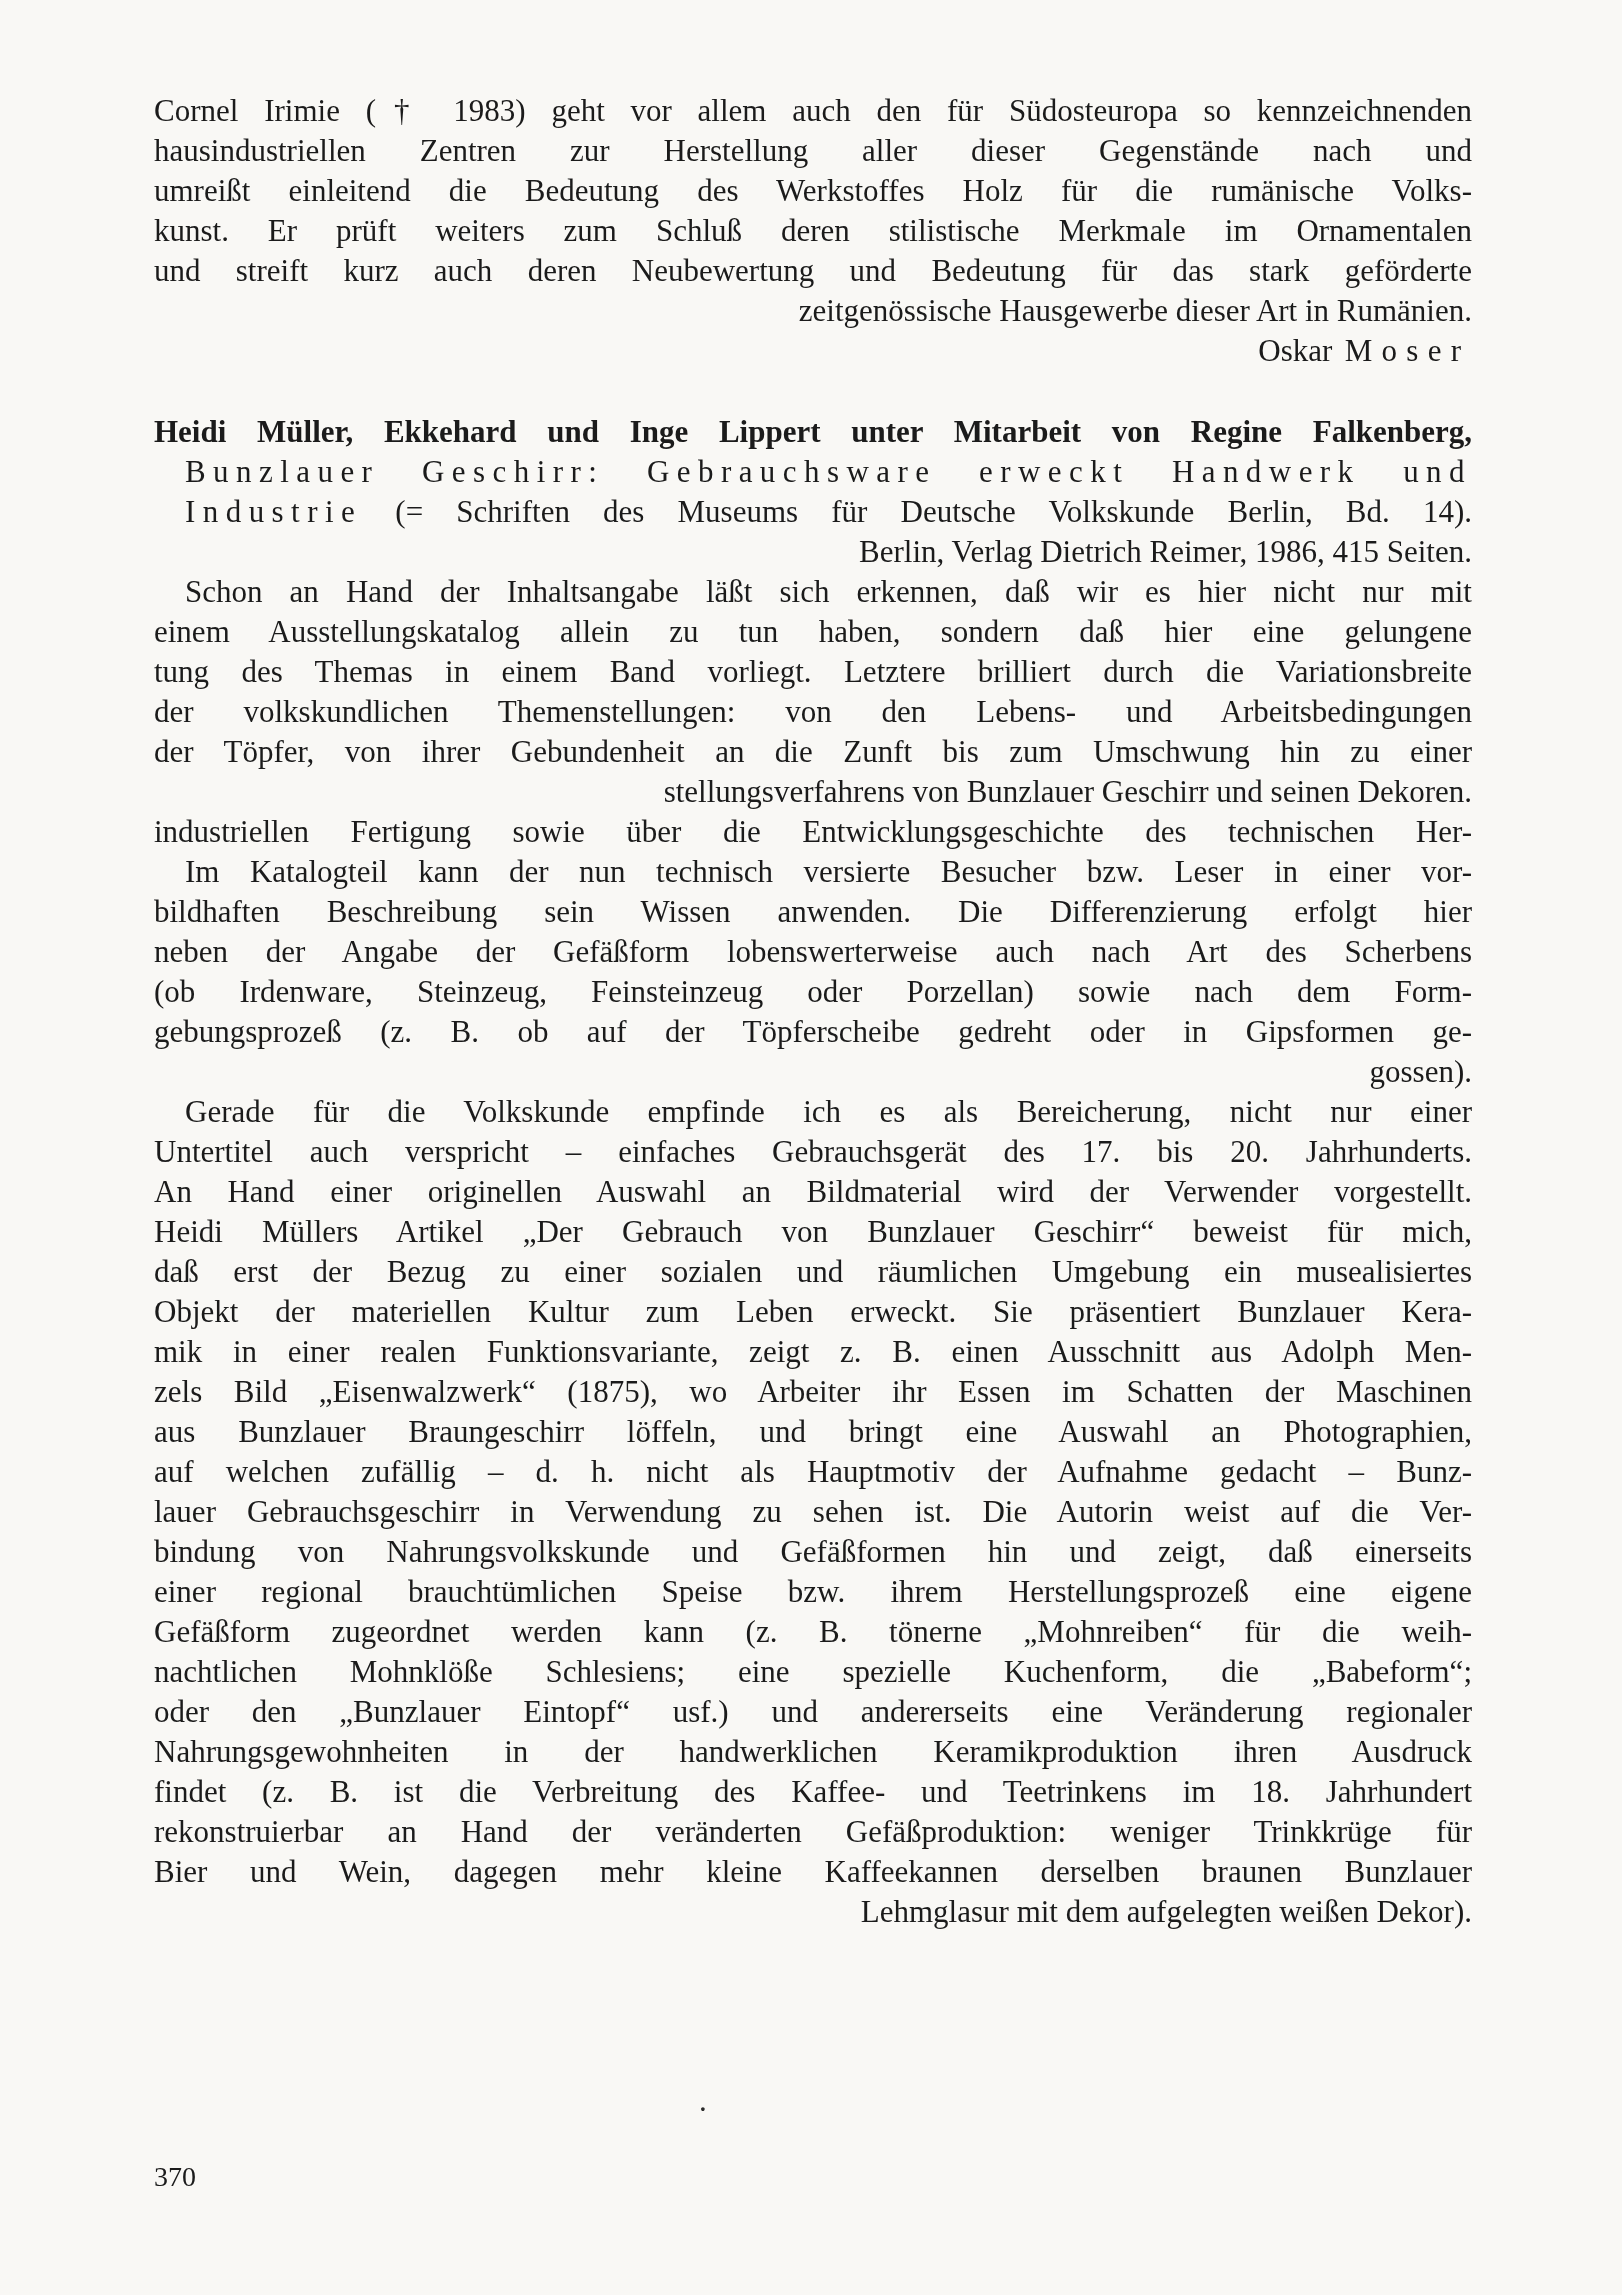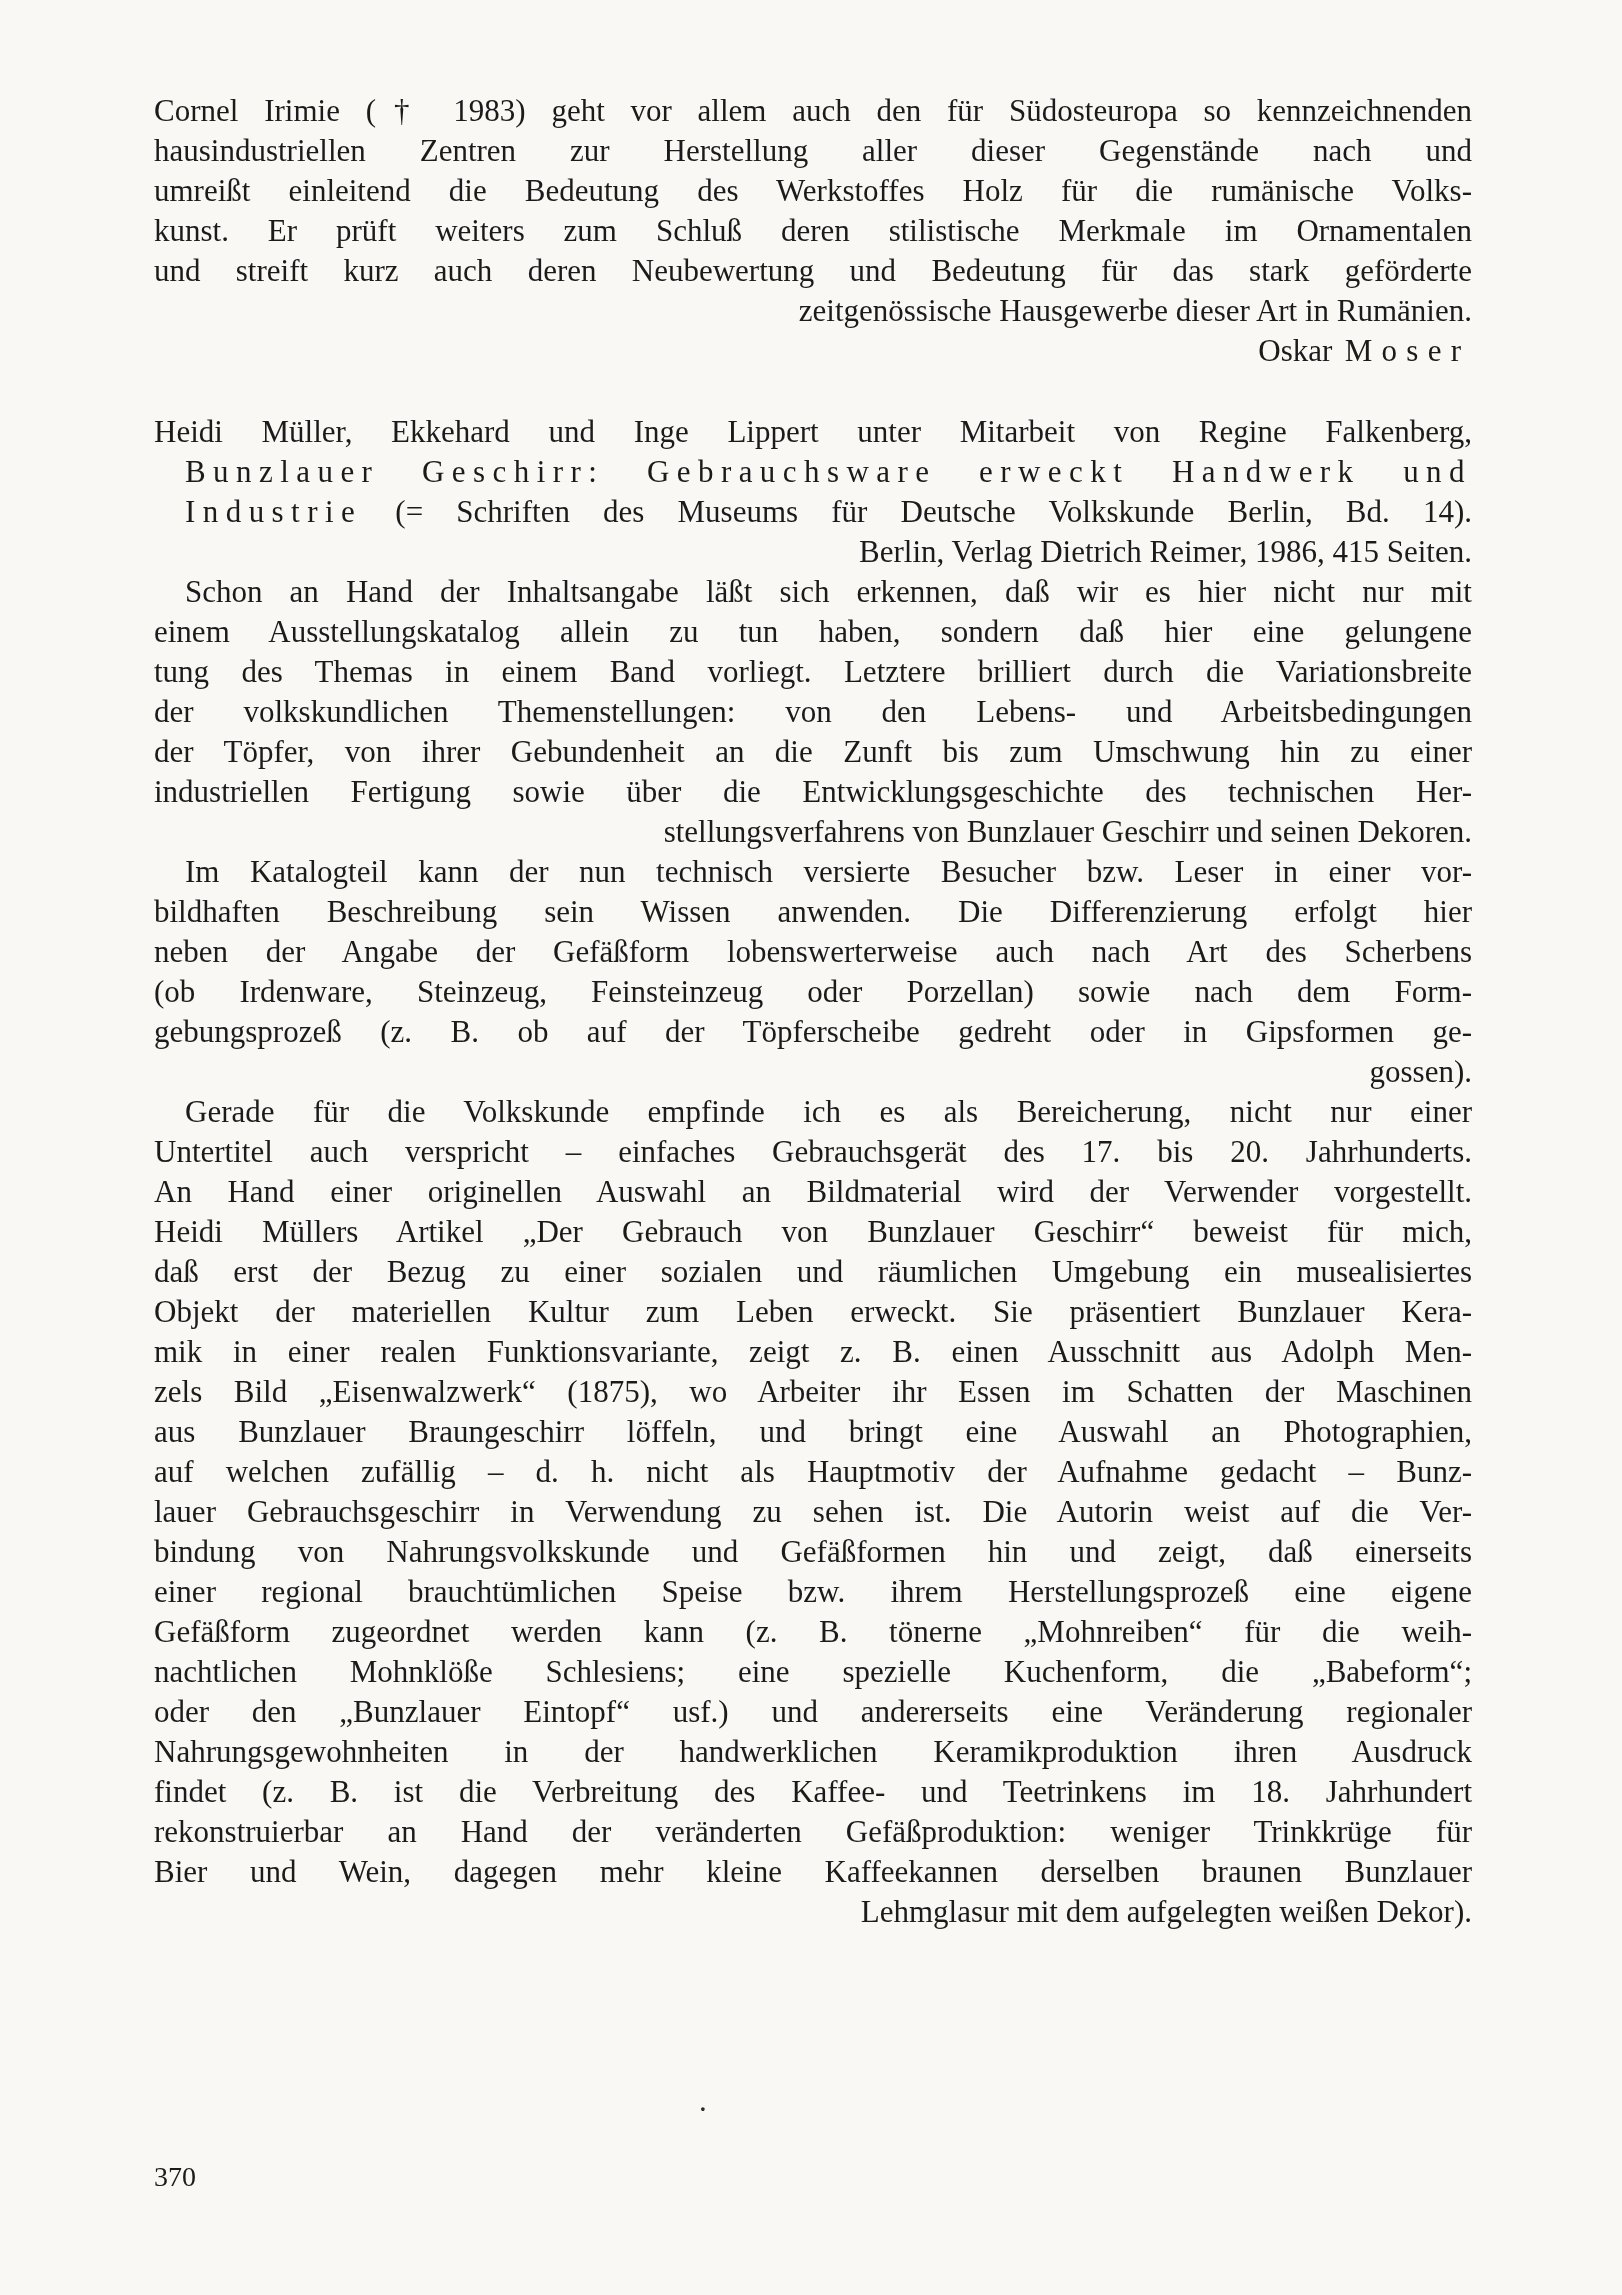--- a/index.html
+++ b/index.html
@@ -21,21 +21,21 @@
     font-size: 31px;
     line-height: 40px;
   }
   .line { text-align: right; }
   .just { text-align: justify; text-align-last: justify; }
   .indent { text-indent: 31px; }
   .hang { padding-left: 31px; }
   .signature { text-align: right; padding-right: 1.6px; }
   .sig-surname { letter-spacing: 0.30em; margin-left: 0.40em; font-family: Liberation Serif, serif; }
   .review { margin-top: 41px; }
-  .bold { font-weight: normal; }
+  .bold { font-weight: bold; }
   .sperr { letter-spacing: 0.24em; }
   .page-number {
     position: absolute;
     left: 154px;
     top: 2159px;
     font-size: 28px;
     line-height: 36px;
   }
   .stray {
     position: absolute;
@@ -68,22 +68,22 @@
       <div class="line just hang sperr">Bunzlauer Geschirr: Gebrauchsware erweckt Handwerk und</div>
       <div class="line just hang"><span class="sperr">Industrie</span> <span>(= Schriften des Museums für Deutsche Volkskunde Berlin, Bd. 14).</span></div>
       <div class="line hang">Berlin, Verlag Dietrich Reimer, 1986, 415 Seiten.</div>
       <div id="review-body">
           <div>
             <div class="line just indent">Schon an Hand der Inhaltsangabe läßt sich erkennen, daß wir es hier nicht nur mit</div>
             <div class="line just">einem Ausstellungskatalog allein zu tun haben, sondern daß hier eine gelungene</div>
             <div class="line just">tung des Themas in einem Band vorliegt. Letztere brilliert durch die Variationsbreite</div>
             <div class="line just">der volkskundlichen Themenstellungen: von den Lebens- und Arbeitsbedingungen</div>
             <div class="line just">der Töpfer, von ihrer Gebundenheit an die Zunft bis zum Umschwung hin zu einer</div>
+            <div class="line">stellungsverfahrens von Bunzlauer Geschirr und seinen Dekoren.</div>
             <div class="line just">industriellen Fertigung sowie über die Entwicklungsgeschichte des technischen Her-</div>
-            <div class="line">stellungsverfahrens von Bunzlauer Geschirr und seinen Dekoren.</div>
           </div>
           <div>
             <div class="line just indent">Im Katalogteil kann der nun technisch versierte Besucher bzw. Leser in einer vor-</div>
             <div class="line just">bildhaften Beschreibung sein Wissen anwenden. Die Differenzierung erfolgt hier</div>
             <div class="line just">neben der Angabe der Gefäßform lobenswerterweise auch nach Art des Scherbens</div>
             <div class="line just">(ob Irdenware, Steinzeug, Feinsteinzeug oder Porzellan) sowie nach dem Form-</div>
             <div class="line just">gebungsprozeß (z. B. ob auf der Töpferscheibe gedreht oder in Gipsformen ge-</div>
             <div class="line">gossen).</div>
           </div>
           <div>

